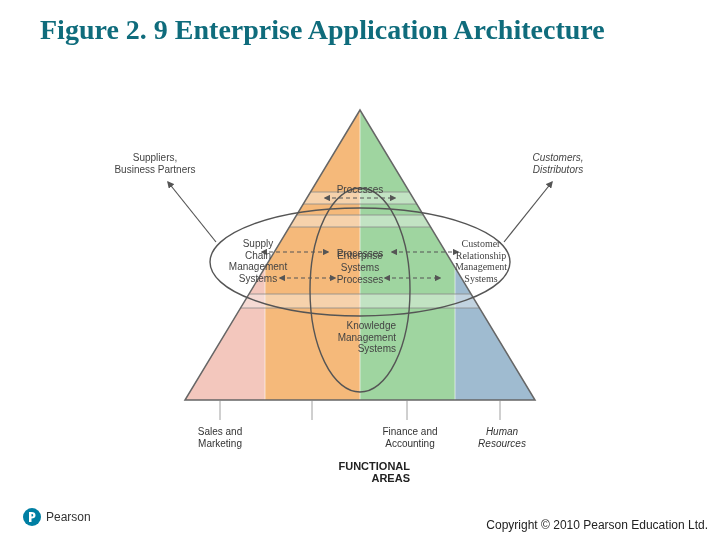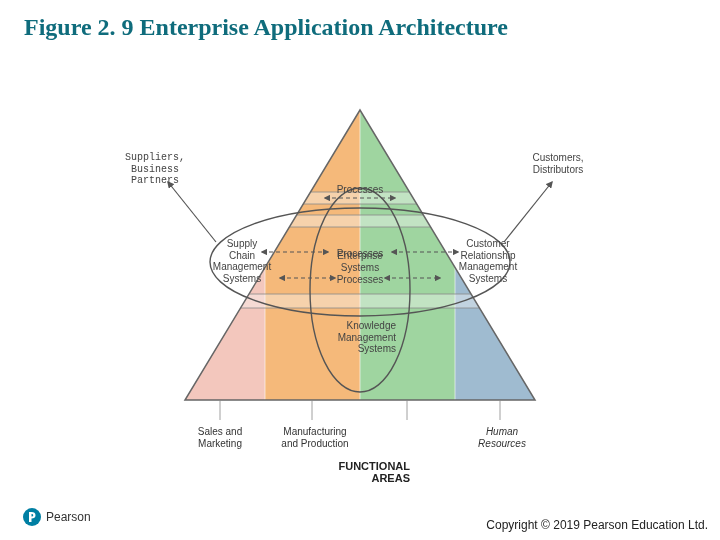--- a/index.html
+++ b/index.html
@@ -1,17 +1,17 @@
 <!DOCTYPE html>
 <html><head>
 <meta charset="utf-8">
 <style>
   * { margin: 0; padding: 0; box-sizing: border-box; }
   body { width: 720px; height: 540px; background: #fff; font-family: Arial, Helvetica, sans-serif; position: relative; overflow: hidden; }
-  .title { color: #0f6c7c; font-family: 'Times New Roman', serif; font-weight: bold; font-size: 24px; padding: 14px 24px 0 24px; line-height: 1.15; }
+  .title { color: #0f6c7c; font-family: 'Times New Roman', serif; font-weight: bold; font-size: 28px; padding: 14px 24px 0 40px; line-height: 1.15; }
   .stage { position: absolute; left: 130px; top: 100px; width: 460px; height: 400px; }
   .label { position: absolute; font-size: 10px; color: #444; text-align: center; line-height: 1.15; }
   .functional { position: absolute; font-size: 10px; color: #333; text-align: center; line-height: 1.15; }
   .funcareas { position: absolute; font-size: 11px; font-weight: bold; text-align: right; color: #222; }
   .footer { position: absolute; bottom: 8px; right: 12px; font-size: 12px; font-family: Arial, sans-serif; color: #222; }
   .publisher { position: absolute; bottom: 8px; left: 22px; }
 </style>
 </head>
 <body>
 
@@ -70,41 +70,41 @@
 
     <g stroke="#888" stroke-width="0.8">
       <line x1="90" y1="300" x2="90" y2="320"></line>
       <line x1="182" y1="300" x2="182" y2="320"></line>
       <line x1="277" y1="300" x2="277" y2="320"></line>
       <line x1="370" y1="300" x2="370" y2="320"></line>
     </g>
   </svg>
 
   
-  <div class="label" style="left:-20px; top:52px; width:90px;font-family:Liberation Mono, monospace;">Suppliers,<br>Business Partners</div>
-  <div class="label" style="left:388px; top:52px; width:80px;">Customers,<br>Distributors</div>
+  <div class="label" style="left:-20px; top:52px; width:90px;">Suppliers,<br>Business Partners</div>
+  <div class="label" style="left:388px; top:52px; width:80px;font-style:italic;">Customers,<br>Distributors</div>
 
   
-  <div class="label" style="left:76px; top:138px; width:72px;">Supply<br>Chain<br>Management<br>Systems</div>
-  <div class="label" style="left:319px; top:138px; width:78px;">Customer<br>Relationship<br>Management<br>Systems</div>
+  <div class="label" style="left:92px; top:138px; width:72px;">Supply<br>Chain<br>Management<br>Systems</div>
+  <div class="label" style="left:312px; top:138px; width:78px;font-family:Liberation Serif, serif;">Customer<br>Relationship<br>Management<br>Systems</div>
   <div class="label" style="left:202px; top:84px; width:56px;">Processes</div>
   <div class="label" style="left:200px; top:104px; width:60px;margin-top:46px;">Enterprise<br>Systems</div>
   <div class="label" style="left:202px; top:148px; width:56px;">Processes</div>
   <div class="label" style="left:202px; top:174px; width:56px;">Processes</div>
   <div class="label" style="left:196px; top:220px; width:70px;text-align:right;">Knowledge<br>Management<br>Systems</div>
 
   
   <div class="functional" style="left:50px;  top:326px; width:80px;">Sales and<br>Marketing</div>
-  <div class="functional" style="left:140px; top:326px; width:90px;">Manufacturing<br>and Production</div>
+  <div class="functional" style="left:240px; top:326px; width:80px;">Finance and<br>Accounting</div>
   <div class="functional" style="left:332px; top:326px; width:80px;font-style:italic;">Human<br>Resources</div>
 
   <div class="funcareas" style="left:190px; top:360px; width:90px;">FUNCTIONAL<br>AREAS</div>
 </div>
 
 <div class="publisher">
   <svg width="80" height="22" viewBox="0 0 80 22">
     <circle cx="10" cy="11" r="9" fill="#007fa3"></circle>
     <path d="M7 6 L7 16 L9.5 16 L9.5 12.5 C12 12.5 13.5 11.5 13.5 9.2 C13.5 7 12 6 9.5 6 Z M9.5 8 C11 8 11.2 8.7 11.2 9.2 C11.2 9.8 11 10.5 9.5 10.5 Z" fill="#fff"></path>
     <text x="24" y="15" font-size="12" font-family="Arial" fill="#333">Pearson</text>
   </svg>
 </div>
 
-<div class="footer">Copyright © 2019 Pearson Education Ltd.</div>
+<div class="footer">Copyright © 2010 Pearson Education Ltd.</div>
 
 </body></html>

